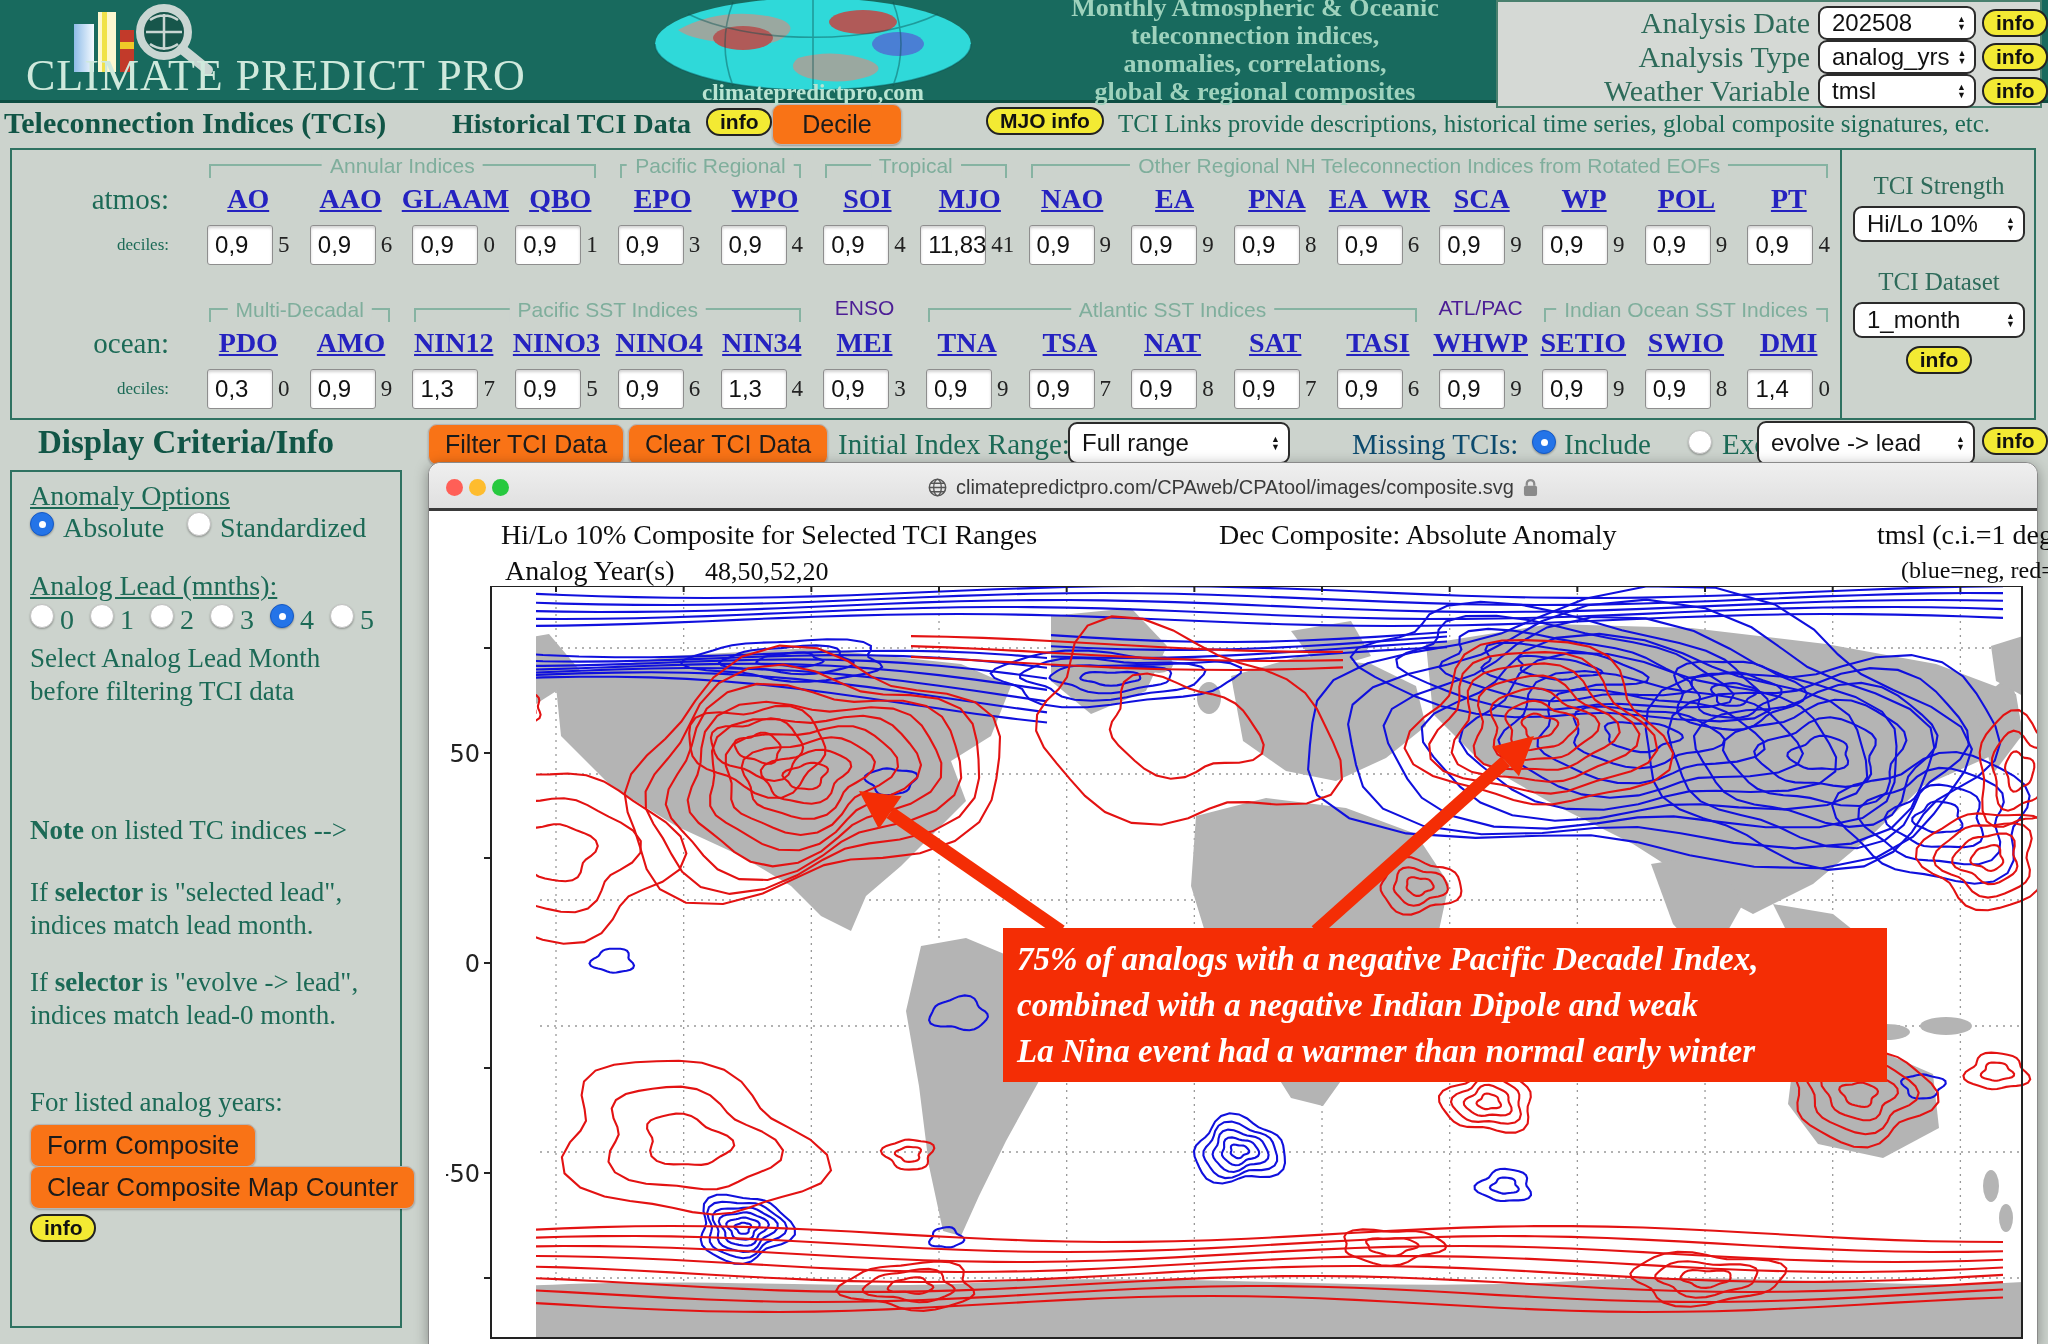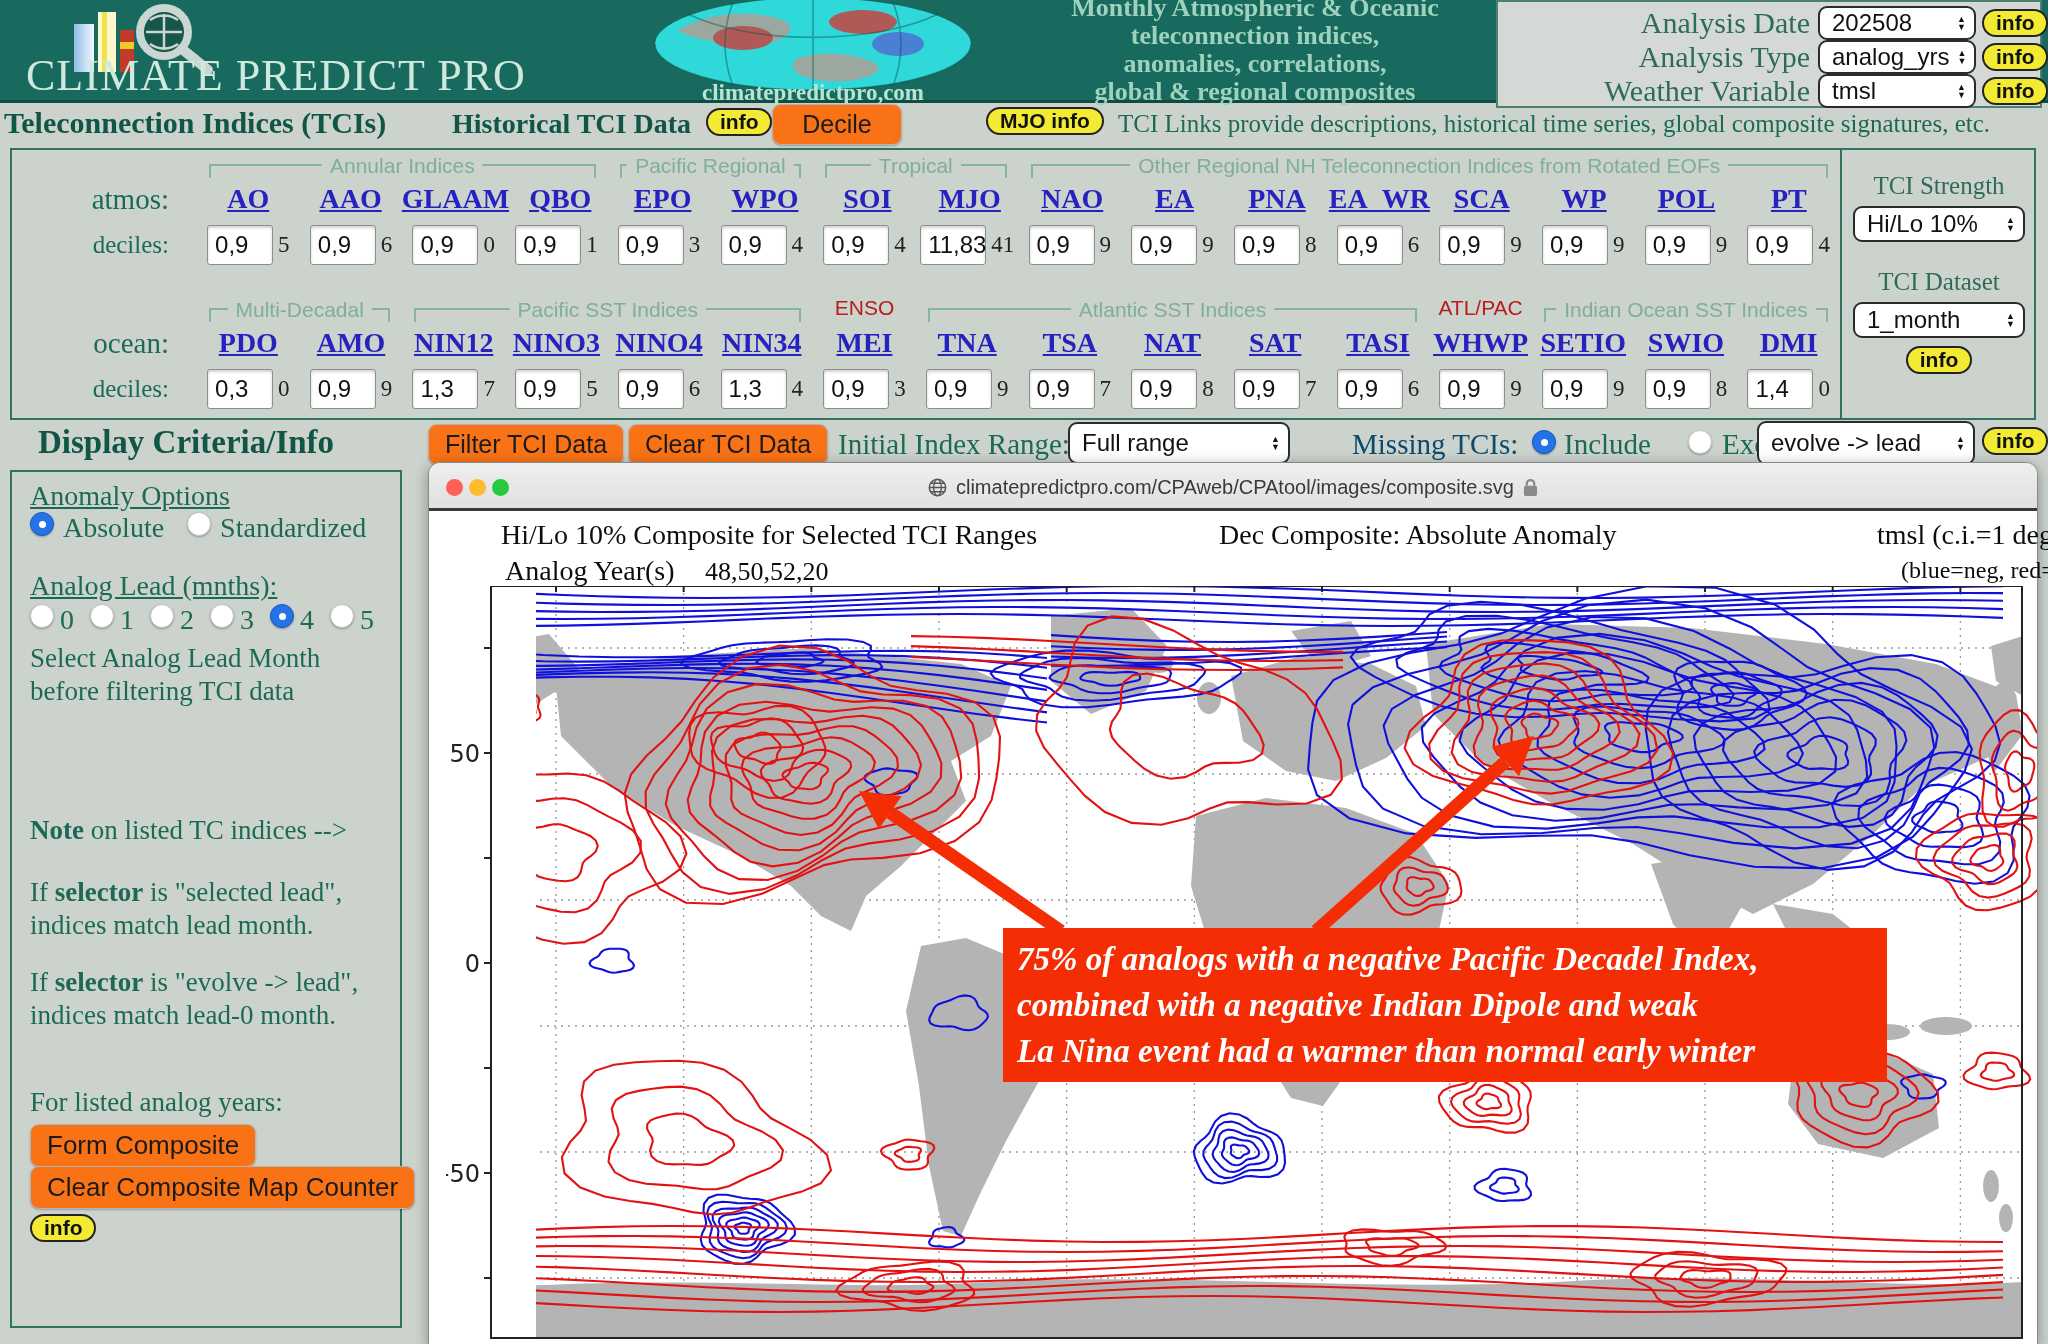--- a/index.html
+++ b/index.html
@@ -47,23 +47,23 @@
   
   .tci-box{position:absolute;left:10px;top:148px;width:2026px;height:272px;border:2px solid #2f7261;box-sizing:border-box;}
   .tci-left{position:absolute;left:0;top:0;width:1828px;height:100%;}
   .tci-right{position:absolute;left:1828px;top:0;width:194px;height:100%;border-left:2px solid #2f7261;text-align:center;}
   .tci-row{display:grid;grid-template-columns:185px repeat(16,1fr);width:1828px;box-sizing:border-box;}
   .tci-groups{height:28px;margin-top:2px;}
   .bracket{position:relative;height:12px;margin:12px 12px 0 12px;border:2px solid #86b3a2;border-bottom:none;}
   .bracket .glabel{position:absolute;left:50%;top:-12px;transform:translateX(-50%);background:#ccd3cd;
                    padding:0 8px;color:#7fae9c;font:21px "Liberation Sans",sans-serif;white-space:nowrap;}
   .nobracket{position:relative;text-align:center;}
-  .nobracket .glabel{color:#b91c1c;font:21px "Liberation Sans",sans-serif;}
+  .nobracket .glabel{color:#4c1d95;font:21px "Liberation Sans",sans-serif;}
   .row-label{text-align:right;padding-right:28px;font:29px "Liberation Serif",serif;color:#1c6a56;align-self:center;}
-  .row-label.small{font-size:25px;padding-left:28px;}
+  .row-label.small{font-size:17px;padding-left:28px;}
   .tci-links{height:38px;align-items:center;}
   .tci-link{justify-self:center;font:bold 28px "Liberation Serif",serif;color:#2522c0;text-decoration:underline;cursor:pointer;}
   .tci-deciles{height:46px;margin-top:4px;align-items:center;}
   .dec-cell{display:flex;align-items:center;justify-content:center;gap:5px;}
   .dec-box{width:66px;height:40px;background:#fff;border:1px solid #8e8e8e;border-radius:3px;
            box-shadow:inset 0 2px 3px rgba(0,0,0,.18);font:24px "Liberation Sans",sans-serif;color:#111;
            display:flex;align-items:center;padding-left:7px;box-sizing:border-box;}
   .dec-digit{font:23px "Liberation Serif",serif;color:#222;}
   .ocean-block{margin-top:28px;}
   .side-cap{font:25px "Liberation Serif",serif;color:#2e6b5a;margin-top:22px;}

